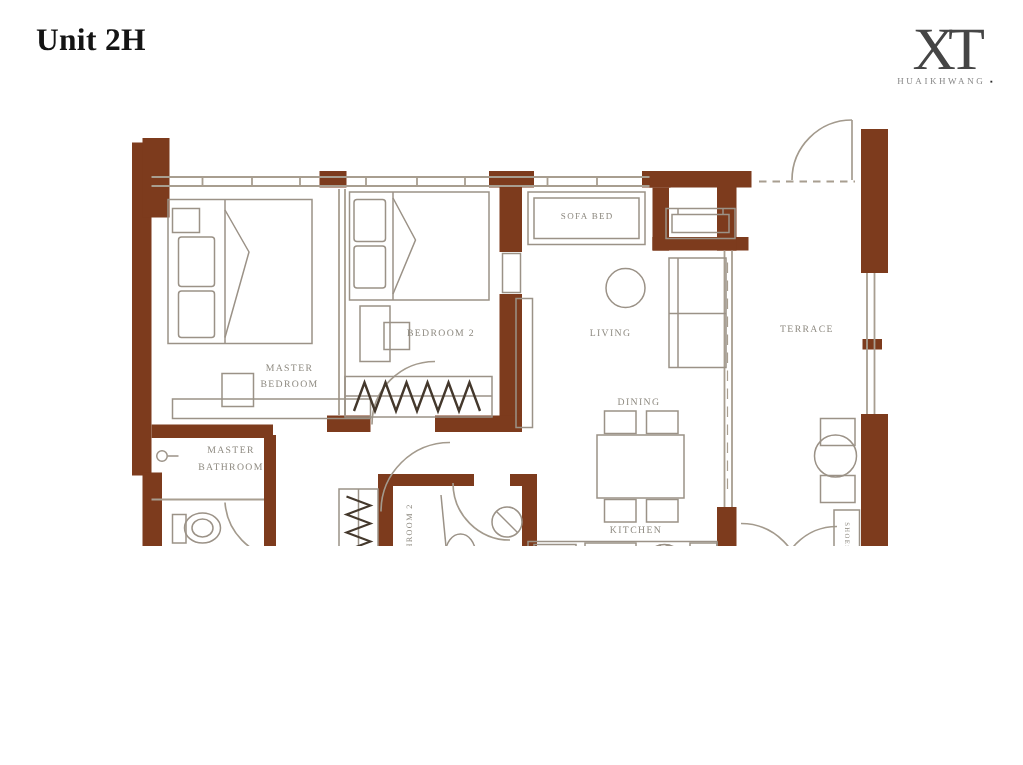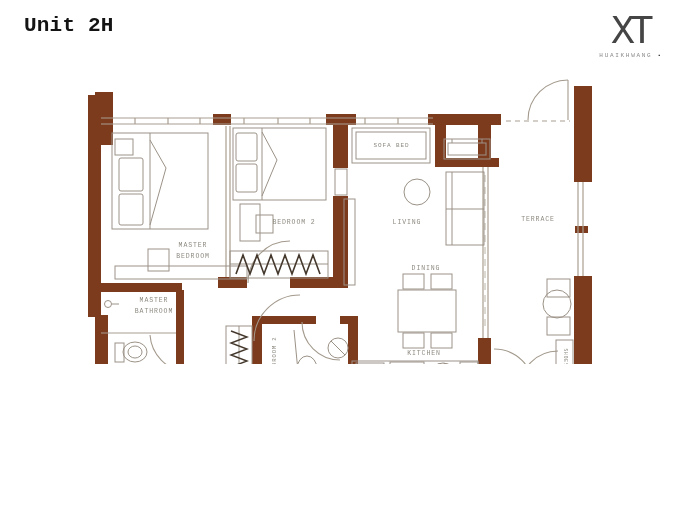--- a/index.html
+++ b/index.html
@@ -1,17 +1,17 @@
 <!DOCTYPE html>
 <html><head>
 <meta charset="utf-8">
 <style>
   html,body{margin:0;padding:0;background:#fff;}
   .page{position:relative;width:682px;height:364px;background:#ffffff;overflow:hidden;
-        font-family:Liberation Mono, monospace;}
+        font-family:Liberation Serif, serif;}
   .page-title{position:absolute;left:24px;top:14px;font-size:21px;font-weight:bold;color:#141414;letter-spacing:0.2px;}
   .brand{position:absolute;left:586px;top:12px;width:88px;text-align:center;}
   .brand-xt{font-size:40px;font-weight:300;color:#454545;letter-spacing:-5px;line-height:42px;}
   .brand-sub{font-size:6px;letter-spacing:1.7px;color:#8a8a8a;margin-top:-2px;}
   .brand-sub .mk{color:#2a2a2a;font-size:5px;letter-spacing:0;}
   svg{position:absolute;left:0;top:0;}
   .lbl{position:absolute;font-size:6.5px;letter-spacing:0.9px;color:#8f8b82;text-align:center;line-height:11px;white-space:nowrap;}
   .lbl .l{display:block;}
   .rot-ccw{transform:rotate(-90deg);}
   .rot-cw{transform:rotate(90deg);}

